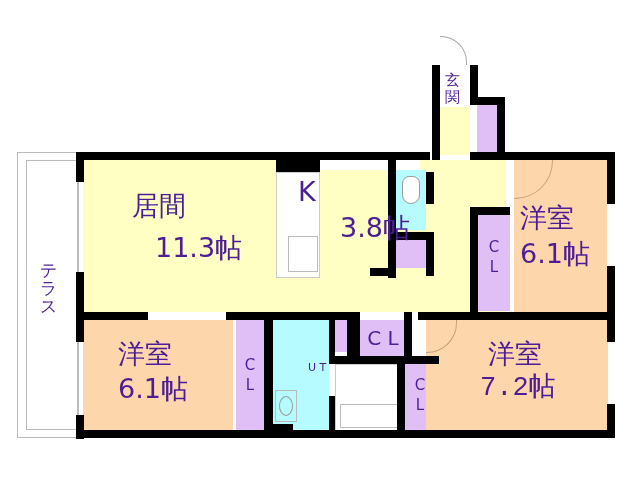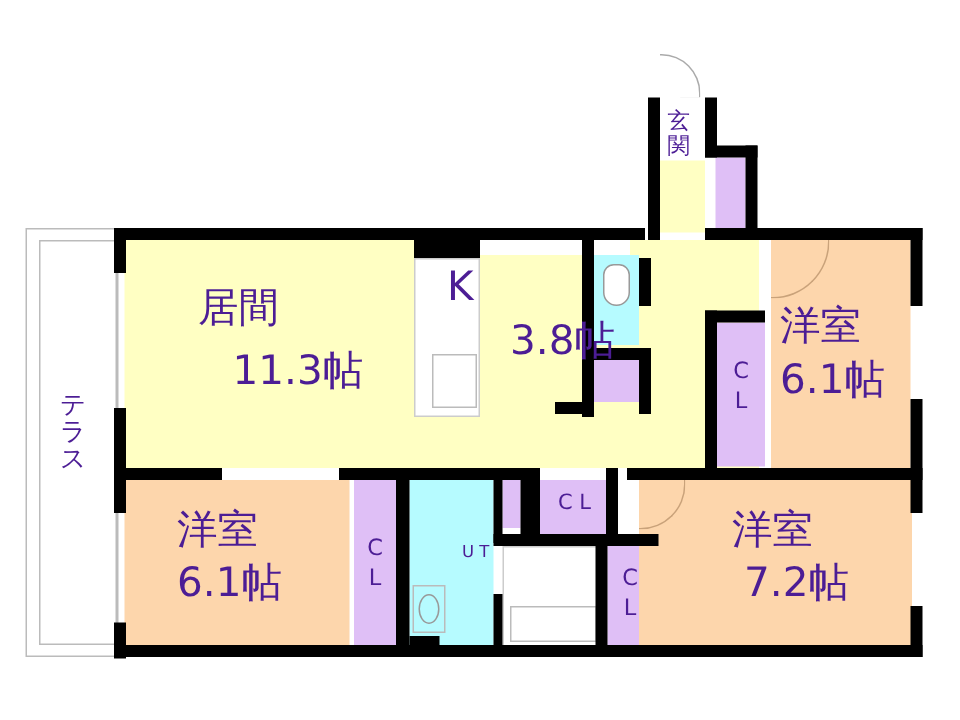--- a/index.html
+++ b/index.html
@@ -93,31 +93,31 @@
 
 <div class="label" style="left:445px;top:72px;font-size:15px;width:20px;white-space:normal;line-height:1.1;">玄関</div>
 
 <div class="label big" style="left:520px;top:204px;">洋室</div>
 <div class="label big" style="left:520px;top:240px;">6.1帖</div>
 
 <div class="label big" style="left:118px;top:340px;">洋室</div>
 <div class="label big" style="left:118px;top:375px;">6.1帖</div>
 
 <div class="label big" style="left:488px;top:340px;">洋室</div>
-<div class="label big" style="left:496px;top:375px;">7.2帖</div>
+<div class="label big" style="left:480px;top:375px;font-family:Liberation Mono, monospace;">7.2帖</div>
 
 <div class="label" style="left:281px;top:362px;font-size:11px;margin-left:27px;">U T</div>
 
 <div class="label cl" style="left:484px;top:240px;width:20px;">C</div>
 <div class="label cl" style="left:484px;top:260px;width:20px;">L</div>
 
 <div class="label cl" style="left:240px;top:358px;width:20px;">C</div>
 <div class="label cl" style="left:240px;top:378px;width:20px;">L</div>
 
-<div class="label cl" style="left:362px;top:328px;width:42px;font-size:14px;">C L</div>
+<div class="label cl" style="left:362px;top:328px;width:42px;font-size:20px;">C L</div>
 
 <div class="label cl" style="left:410px;top:378px;width:20px;">C</div>
 <div class="label cl" style="left:410px;top:398px;width:20px;">L</div>
 
 <div class="abs" style="left:402px;top:176px;width:16px;height:26px;border:1px solid #999;border-radius:8px 8px 10px 10px;background:#fff;"></div>
 
 <div class="abs" style="left:279px;top:396px;width:12px;height:18px;border:1px solid #999;border-radius:50%;"></div>
 
 <div class="abs" style="left:440px;top:36px;width:26px;height:28px;border-top:1px solid #aaa;border-right:1px solid #aaa;border-radius:0 26px 0 0;"></div>
 <div class="abs" style="left:514px;top:160px;width:38px;height:38px;border-bottom:1px solid #c9a27a;border-right:1px solid #c9a27a;border-radius:0 0 38px 0;"></div>

